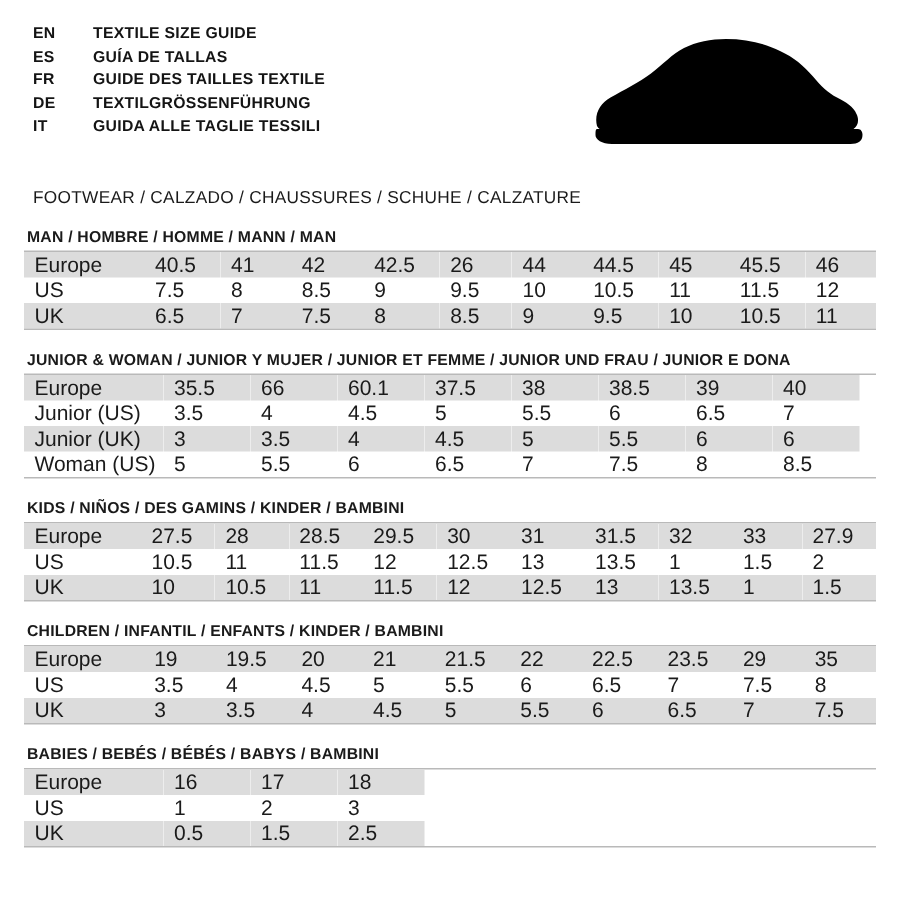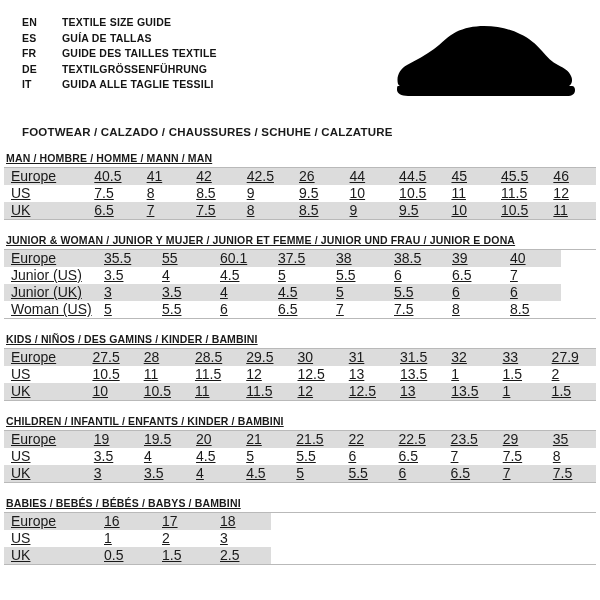--- a/index.html
+++ b/index.html
@@ -54,29 +54,28 @@
     right: 24px;
     top: 22px;
     width: 190px;
     height: 80px;
   }
   .shoe-wrap svg { display: block; }
 
   .footwear-line {
     padding: 14px 22px 0 22px;
     font-size: 11.5px;
-    font-weight: bold;
+    font-weight: normal;
     letter-spacing: 0.2px;
   }
 
   
   .content {
-    padding: 0 4px;
+    padding: 0 16px;
     box-sizing: border-box;
-    text-decoration: underline;
   }
   .section {
     margin-top: 14px;
   }
   .section-title {
     font-size: 10.5px;
     font-weight: bold;
     letter-spacing: 0.15px;
     padding: 0 0 3px 2px;
     border-bottom: 1px solid #b9b9b9;
@@ -201,21 +200,21 @@
           </table>
           <div class="sep"></div>
         </div>
         <div class="section">
           <div class="section-title">JUNIOR &amp; WOMAN / JUNIOR Y MUJER / JUNIOR ET FEMME / JUNIOR UND FRAU / JUNIOR E DONA</div>
           <table class="size">
             <tbody>
               <tr class="shaded">
                 <td class="rowlabel">Europe</td>
                 <td class="cell">35.5</td>
-                <td class="cell">55</td>
+                <td class="cell">66</td>
                 <td class="cell">60.1</td>
                 <td class="cell">37.5</td>
                 <td class="cell">38</td>
                 <td class="cell">38.5</td>
                 <td class="cell">39</td>
                 <td class="cell">40</td>
               </tr>
               <tr>
                 <td class="rowlabel">Junior (US)</td>
                 <td class="cell">3.5</td>

